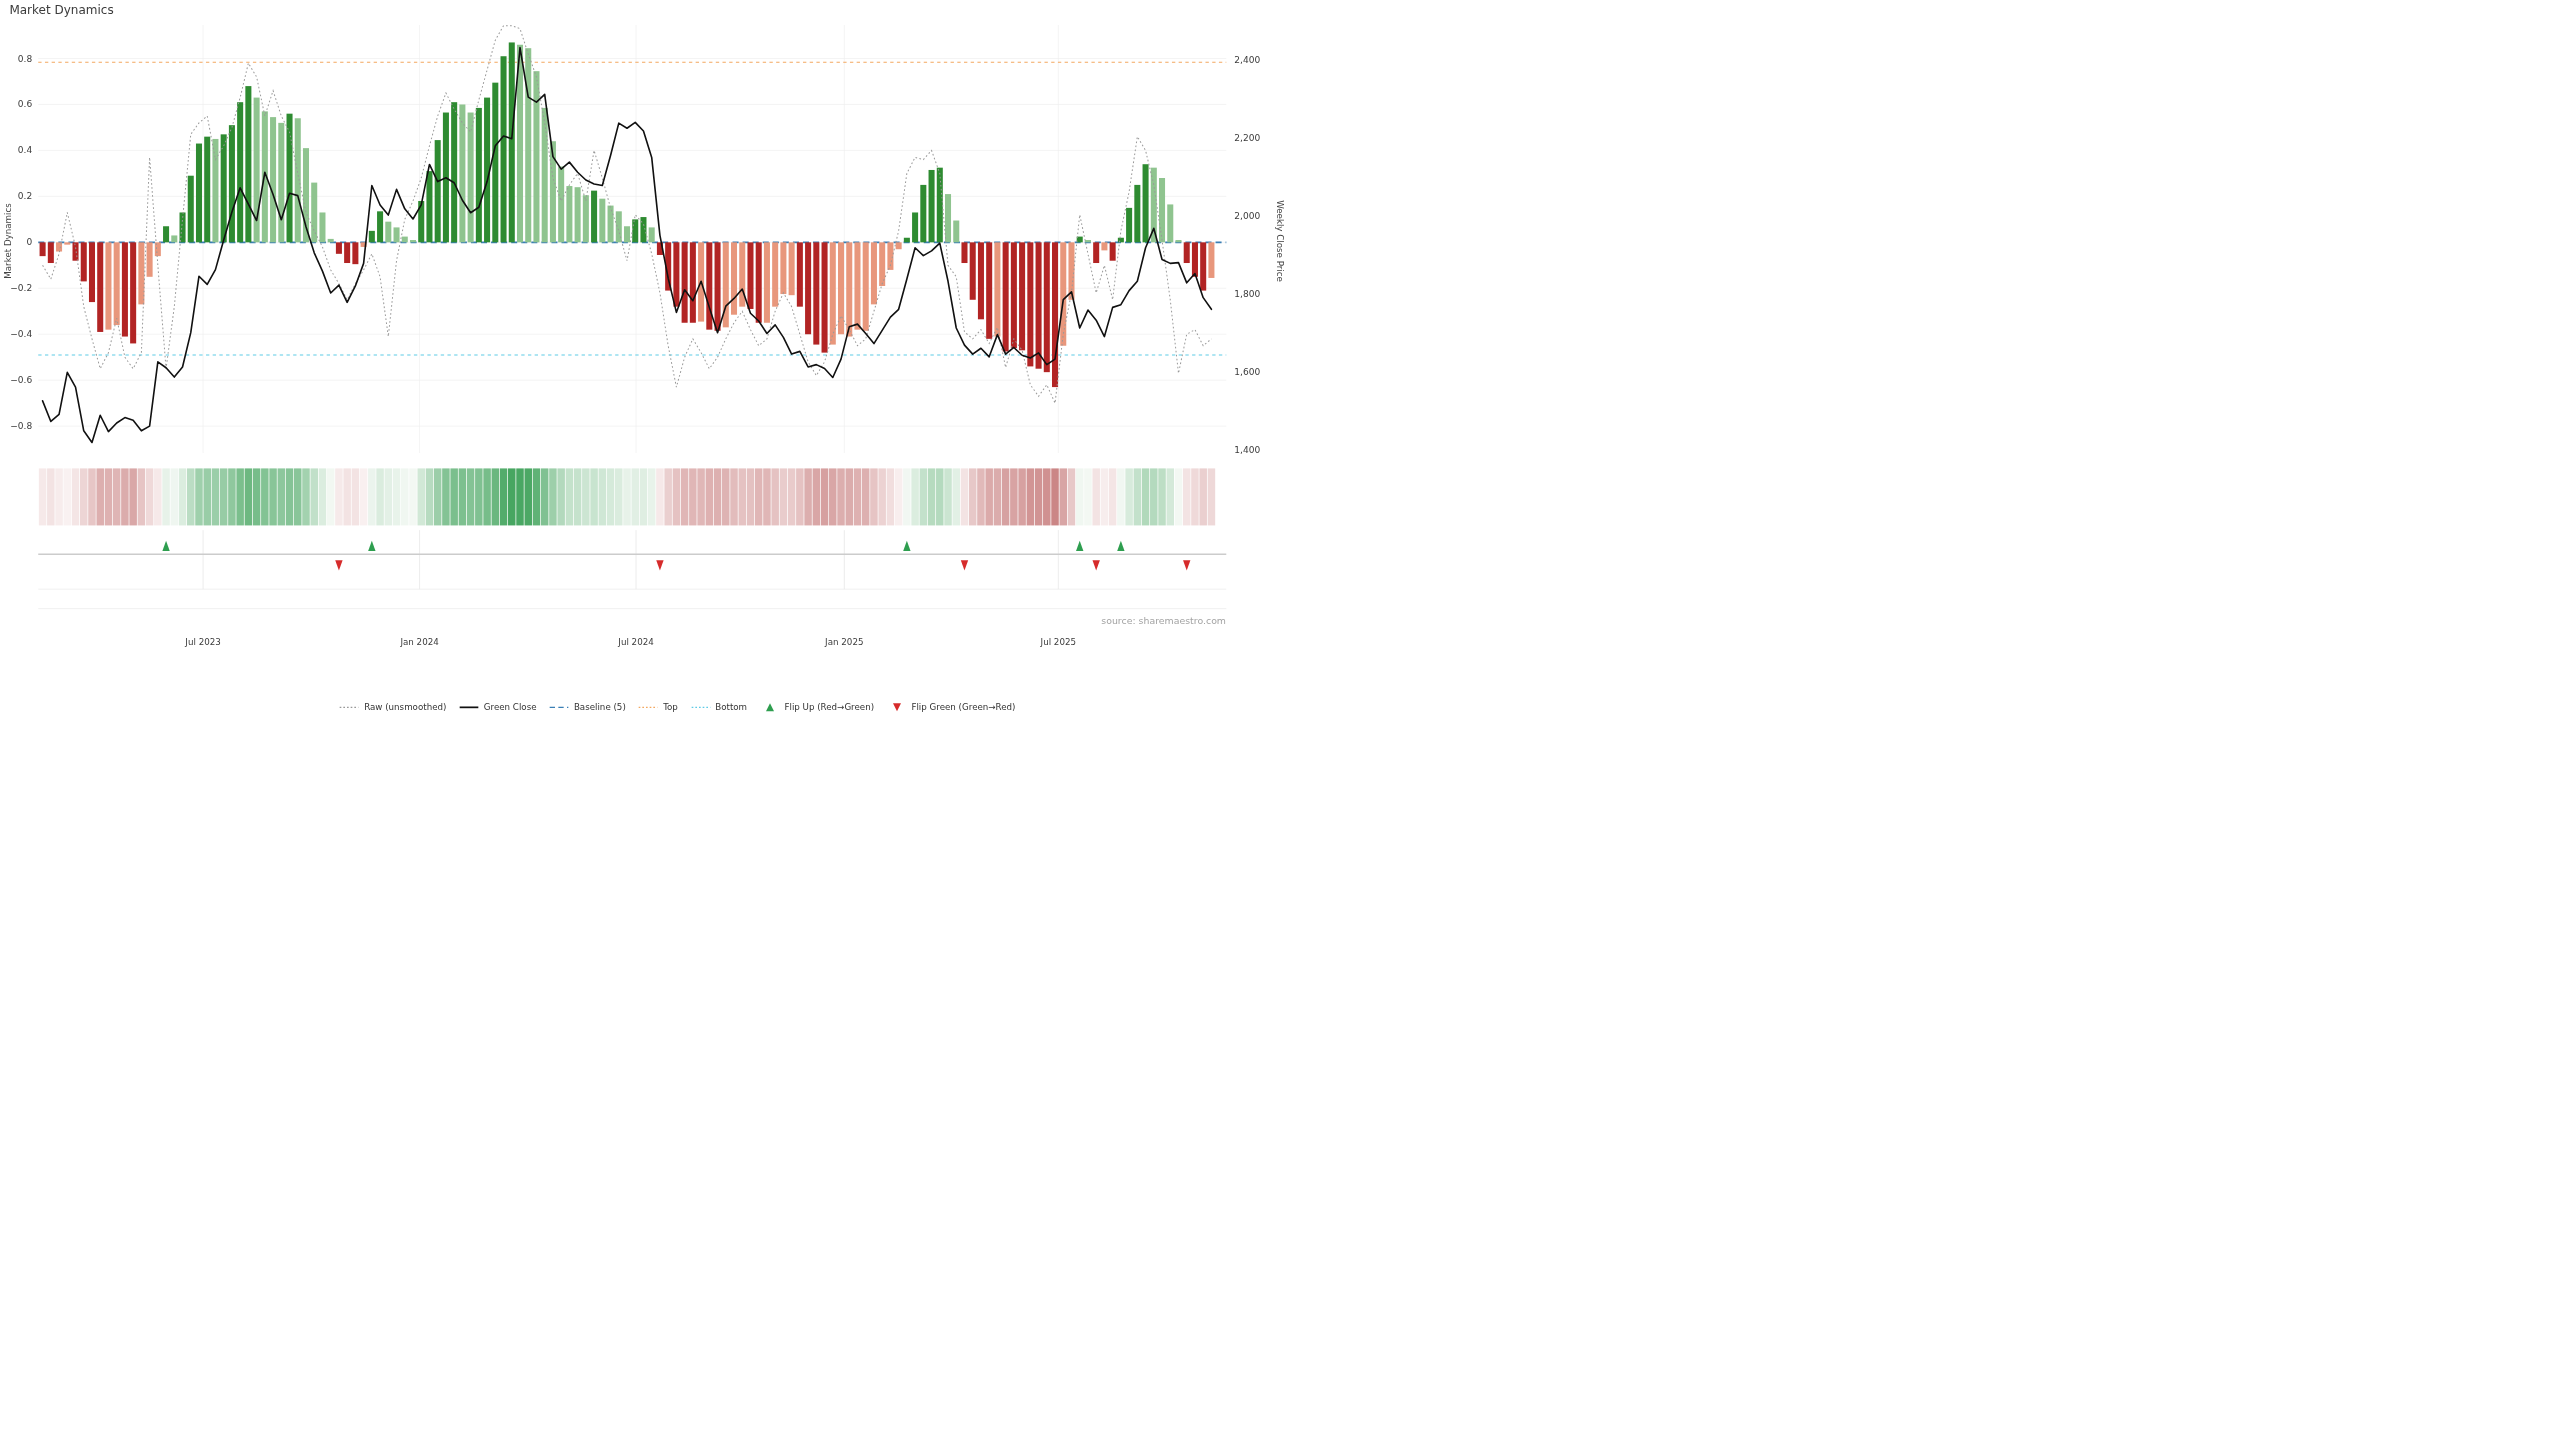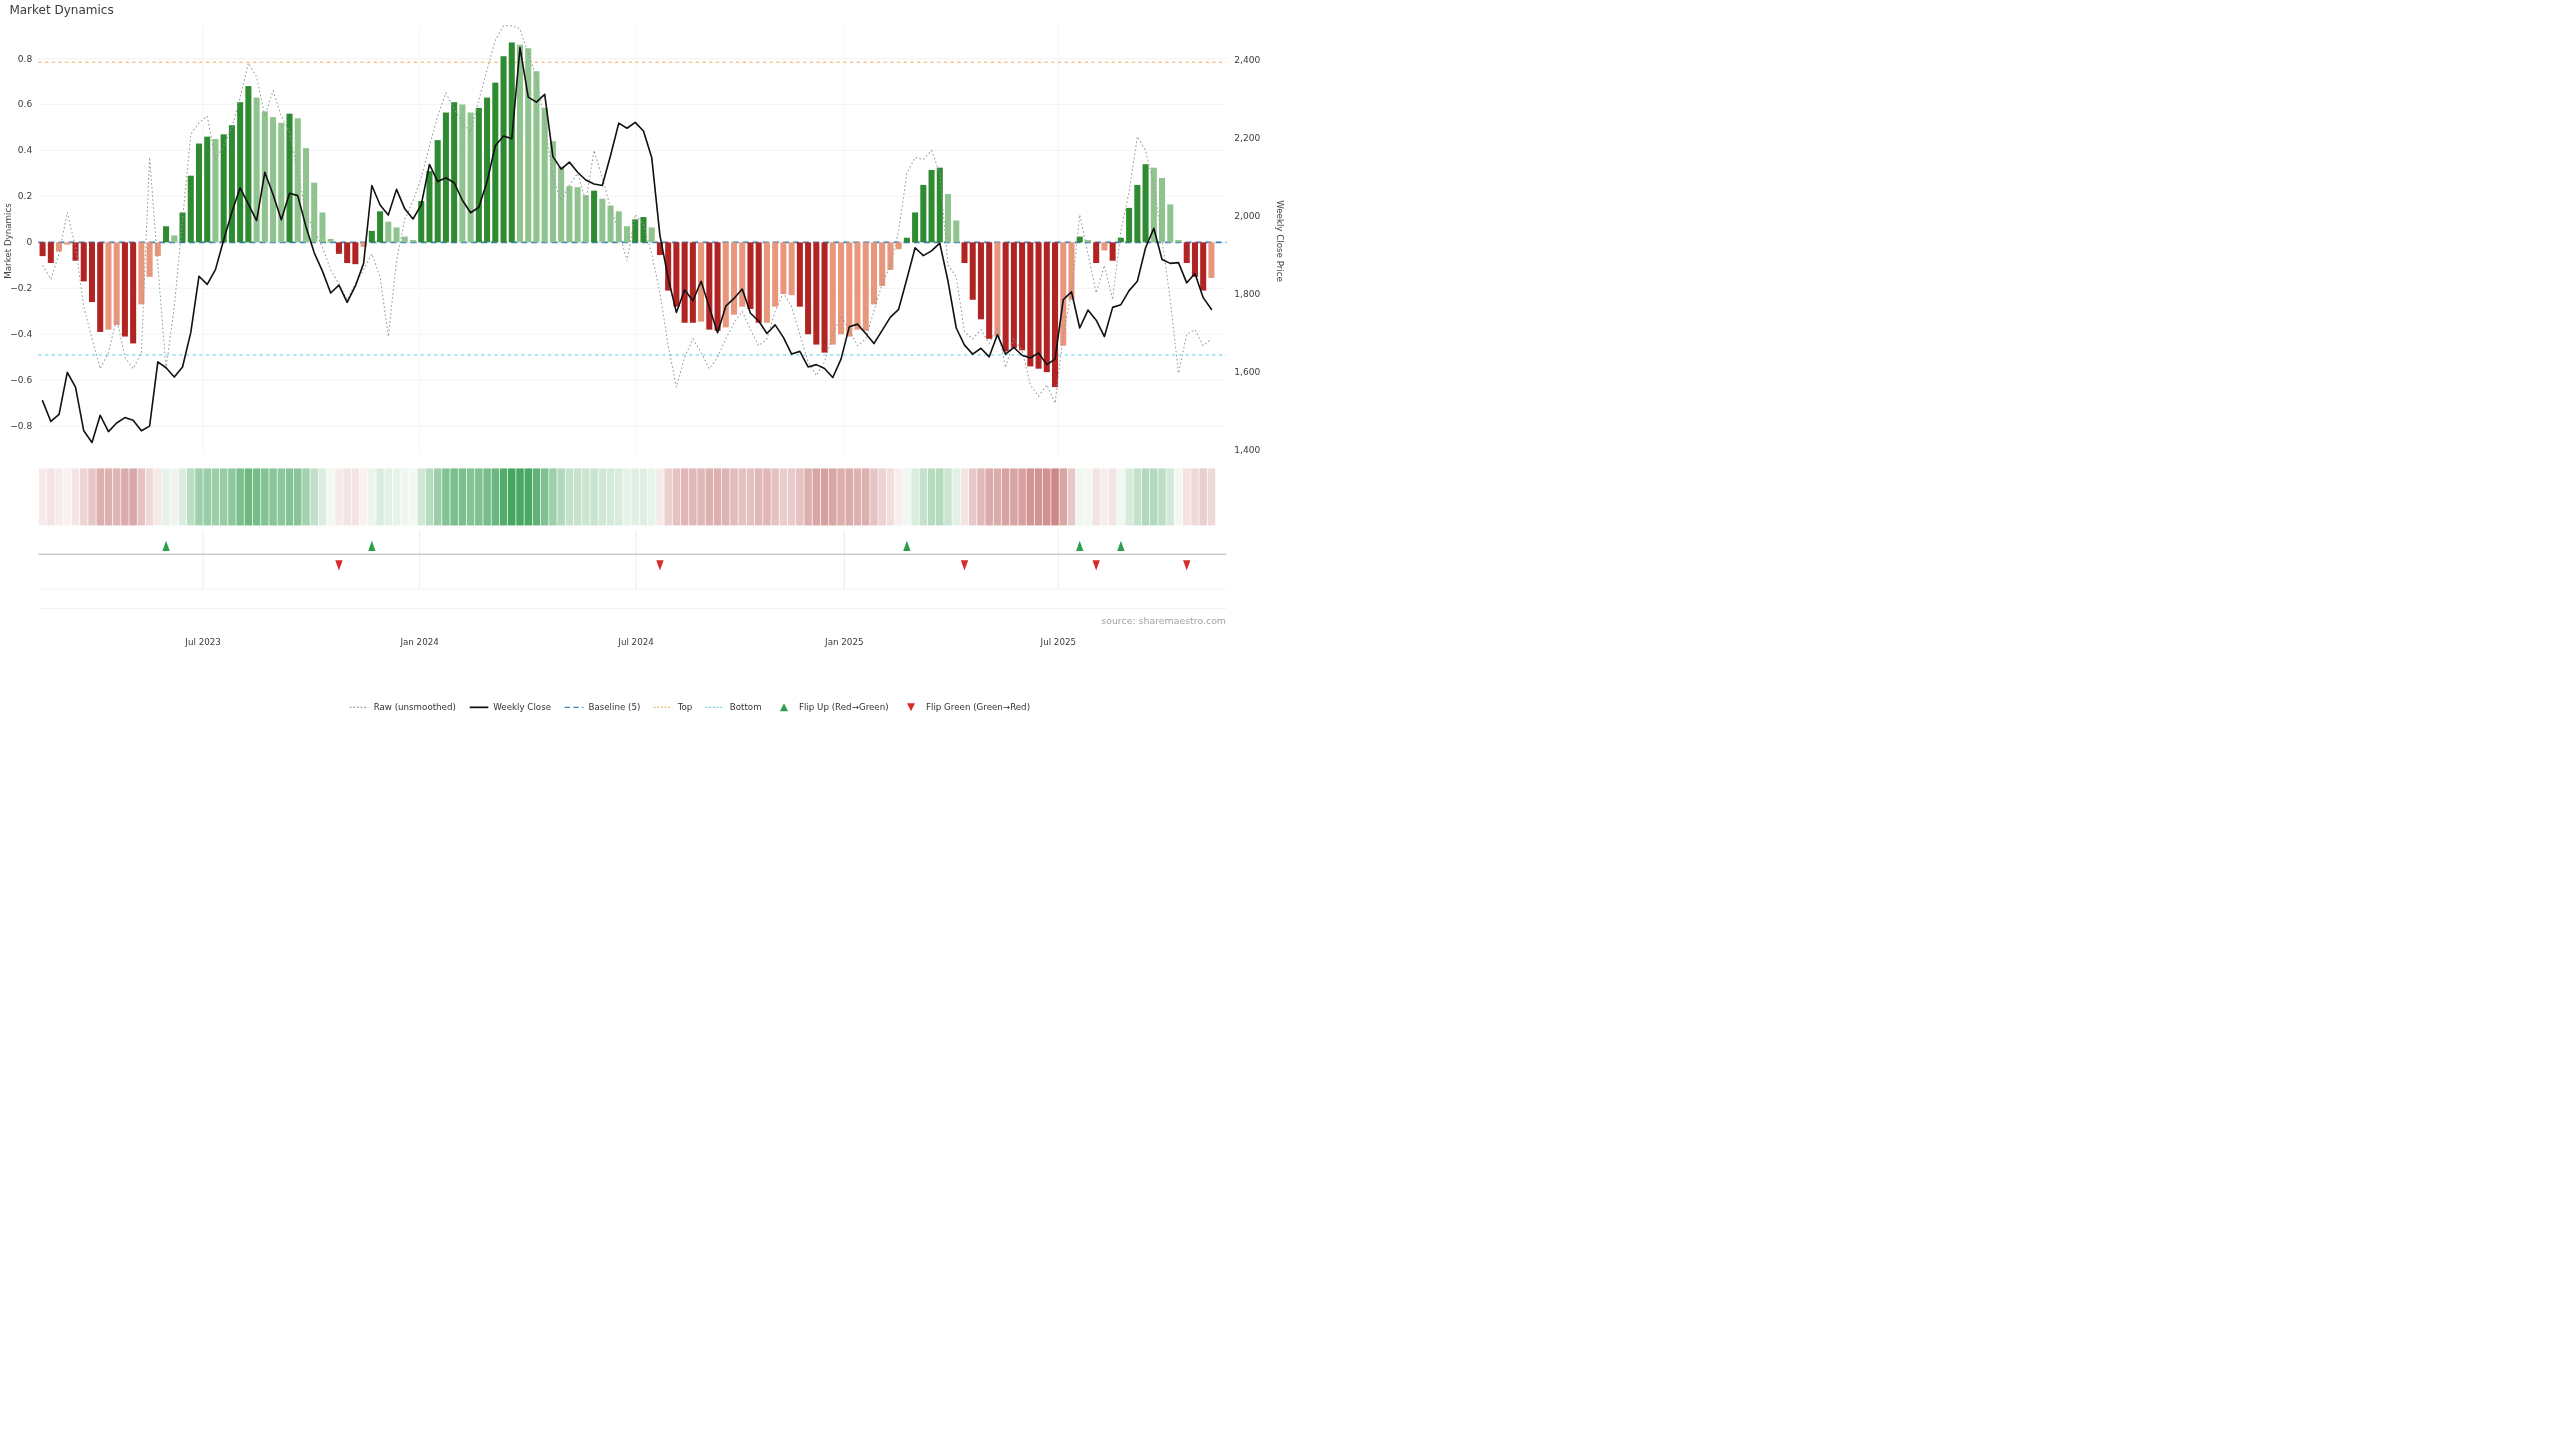--- a/index.html
+++ b/index.html
@@ -4,21 +4,21 @@
 <style>
   html,body{margin:0;padding:0;background:#ffffff;}
   body{width:1288px;height:725px;overflow:hidden;font-family:"DejaVu Sans","Liberation Sans",sans-serif;}
   .page{position:relative;width:1288px;height:725px;background:#fff;}
   .chart-title{position:absolute;left:9.4px;top:2.7px;font-size:12px;color:#3b3b3b;}
   .y-label-left{position:absolute;left:-106px;top:236px;width:228px;text-align:center;
     transform:rotate(-90deg);font-size:8.7px;color:#444;}
   .y-label-right{position:absolute;left:1166px;top:236px;width:228px;text-align:center;
     transform:rotate(90deg);font-size:8.7px;color:#444;}
   svg text{font-family:"DejaVu Sans","Liberation Sans",sans-serif;}
-  .legend{position:absolute;left:12px;top:702px;width:1288px;display:flex;justify-content:center;
+  .legend{position:absolute;left:0;top:702px;width:1288px;display:flex;justify-content:center;
     align-items:center;gap:12.7px;padding-left:67px;box-sizing:border-box;}
   .legend-item{display:flex;align-items:center;gap:4.7px;font-size:8.7px;color:#333;white-space:nowrap;}
   .source-note{position:absolute;left:958px;top:604px;width:268px;text-align:right;
     font-size:9.4px;color:#a3a3a3;margin-top:11px;}
 </style>
 </head>
 <body>
 
 <div class="page">
   <div class="chart-title">Market Dynamics</div>
@@ -377,21 +377,21 @@
       <div class="legend-item">
         <svg width="20" height="10.7" viewBox="0 0 30 16">
           <line x1="1" y1="8" x2="29" y2="8" stroke="#999999" stroke-width="2" stroke-dasharray="2.5,3"></line>
         </svg>
         <span>Raw (unsmoothed)</span>
       </div>
       <div class="legend-item">
         <svg width="20" height="10.7" viewBox="0 0 30 16">
           <line x1="1" y1="8" x2="29" y2="8" stroke="#111111" stroke-width="2.6"></line>
         </svg>
-        <span>Weekly Close</span>
+        <span>Green Close</span>
       </div>
       <div class="legend-item">
         <svg width="20" height="10.7" viewBox="0 0 30 16">
           <line x1="1" y1="8" x2="29" y2="8" stroke="#3a7fb5" stroke-width="2" stroke-dasharray="8,5"></line>
         </svg>
         <span>Baseline (5)</span>
       </div>
       <div class="legend-item">
         <svg width="20" height="10.7" viewBox="0 0 30 16">
           <line x1="1" y1="8" x2="29" y2="8" stroke="#f3a860" stroke-width="2" stroke-dasharray="2.5,3"></line>

